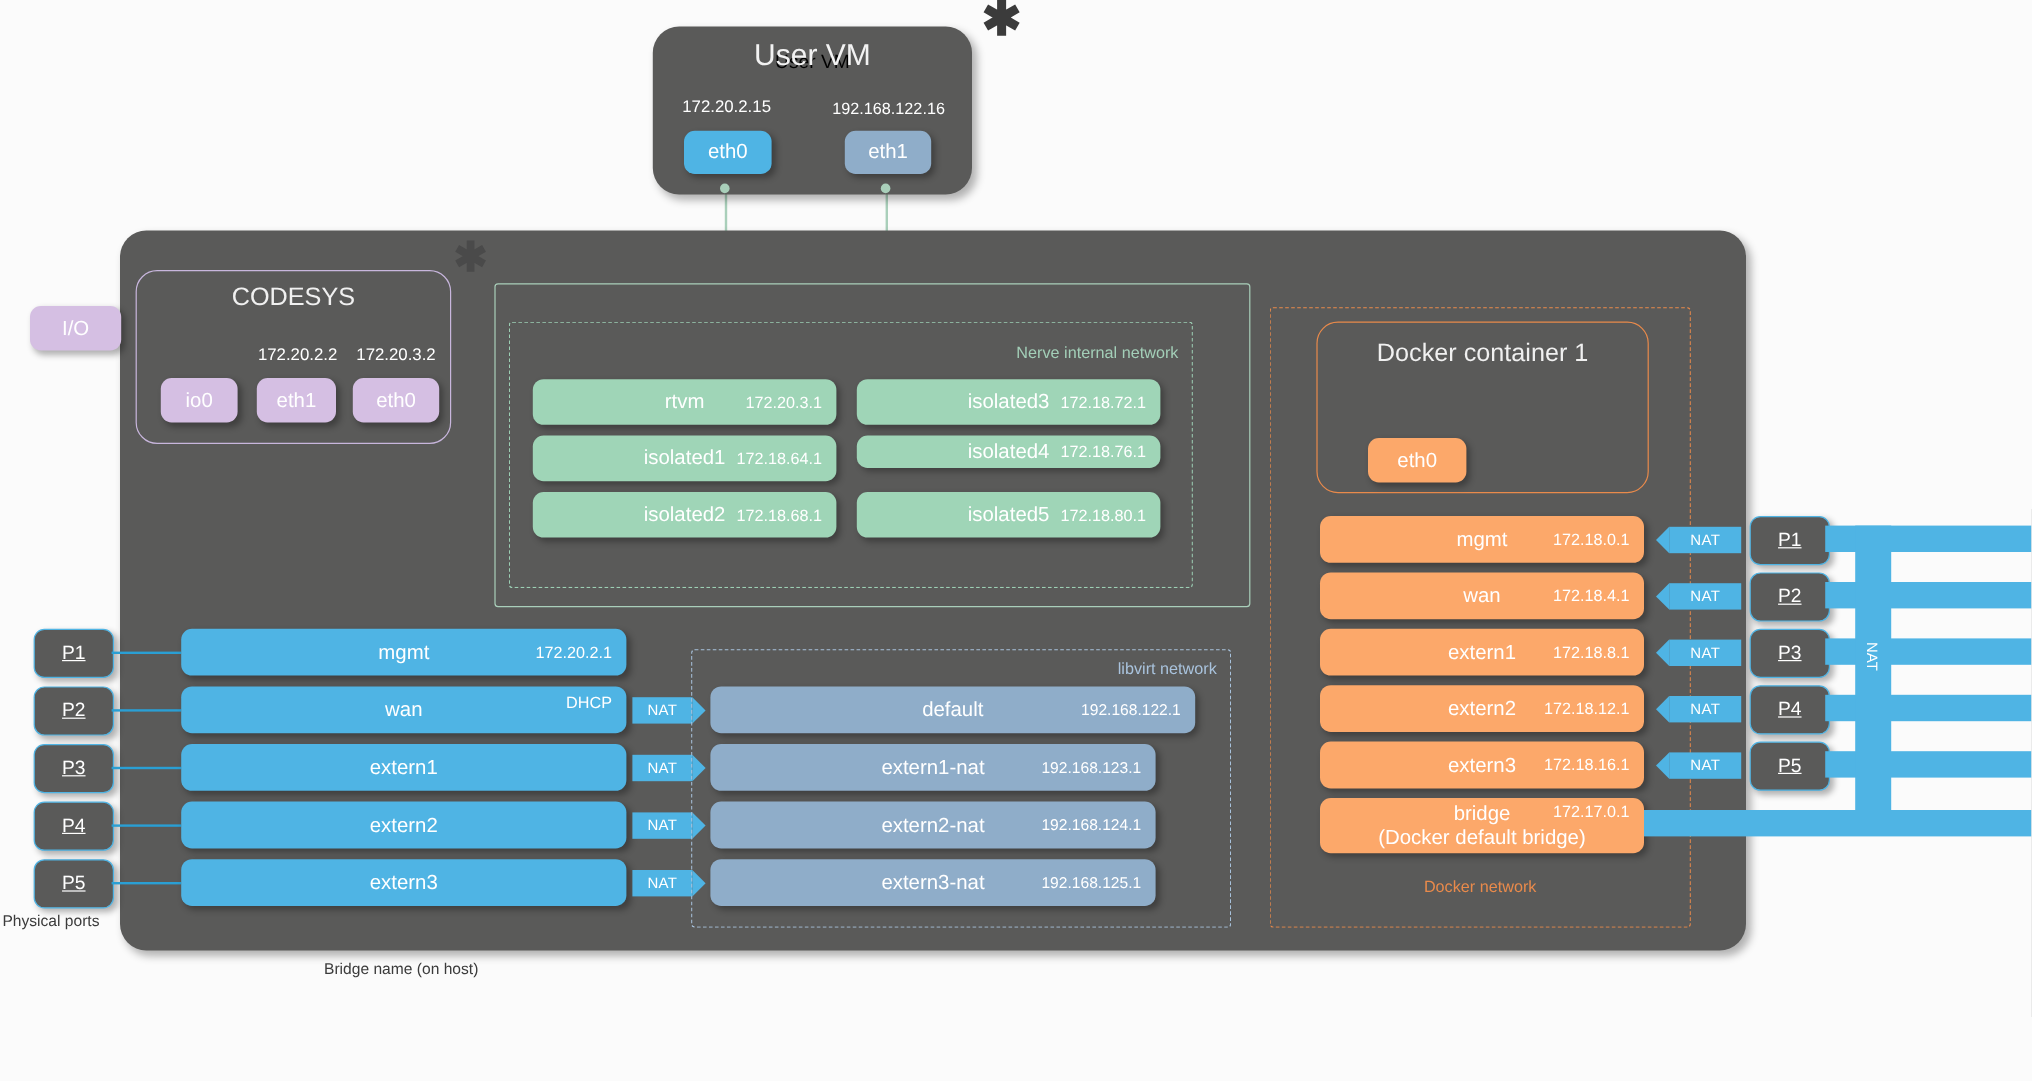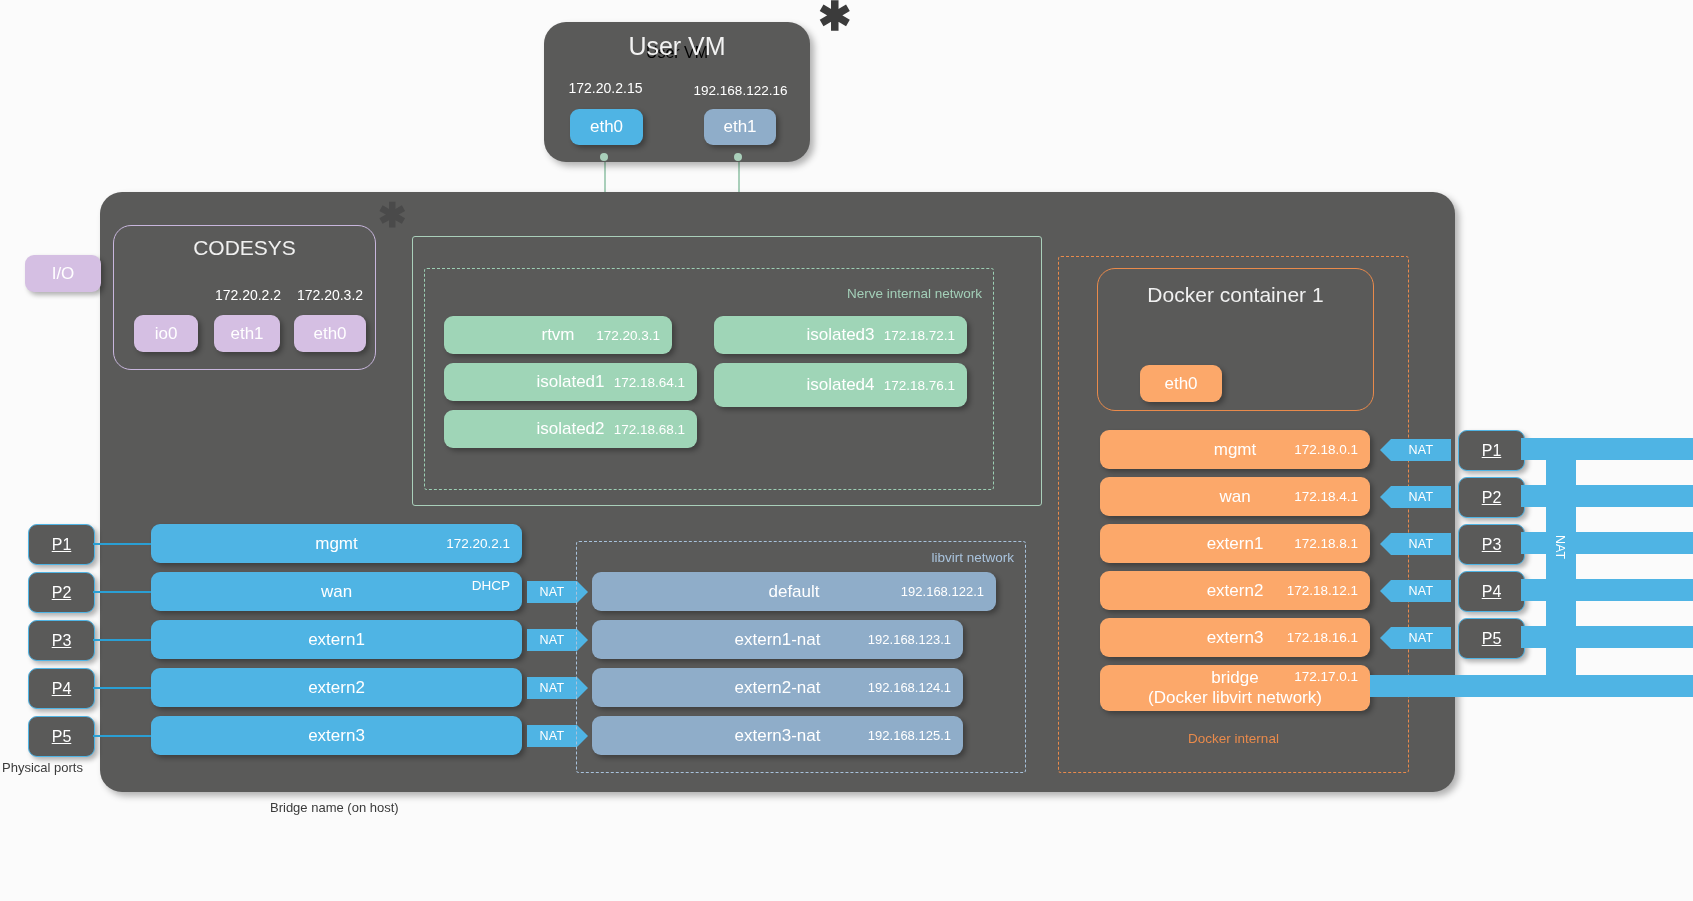--- a/index.html
+++ b/index.html
@@ -118,40 +118,44 @@
   <div class="iface c-purple" style="left:214px;top:315px;width:66px;height:37px;">eth1</div>
   <div class="iface c-purple" style="left:294px;top:315px;width:72px;height:37px;">eth0</div>
 
   <div class="asterisk" style="left:378px;top:198px;font-size:34px;color:#4a4a4a;">✱</div>
 
   <div class="abs" style="left:412px;top:236px;width:630px;height:270px;border:1.4px solid #a9cfba;border-radius:3px;"></div>
 
   <div class="dash-green abs" style="left:424px;top:268px;width:570px;height:222px;border-radius:3px;"></div>
   <div class="abs cap cap-green" style="left:424px;top:286px;width:558px;text-align:right;">Nerve internal network</div>
 
-  <div class="bar c-green" style="left:444px;top:316px;width:228px;height:38px;">
+  <div class="bar c-green" style="left:444px;top:316px;width:253px;height:38px;">
     <span>rtvm</span>
     <span class="ip">172.20.3.1</span>
   </div>
   <div class="bar c-green" style="left:444px;top:363px;width:253px;height:38px;">
     <span>isolated1</span>
     <span class="ip">172.18.64.1</span>
   </div>
   <div class="bar c-green" style="left:444px;top:410px;width:253px;height:38px;">
     <span>isolated2</span>
     <span class="ip">172.18.68.1</span>
   </div>
 
   <div class="bar c-green" style="left:714px;top:316px;width:253px;height:38px;">
     <span>isolated3</span>
     <span class="ip">172.18.72.1</span>
   </div>
-  <div class="bar c-green" style="left:714px;top:363px;width:253px;height:44px;">
+  <div class="bar c-green" style="left:714px;top:363px;width:253px;height:27px;">
     <span>isolated4</span>
     <span class="ip">172.18.76.1</span>
+  </div>
+  <div class="bar c-green" style="left:714px;top:410px;width:253px;height:38px;">
+    <span>isolated5</span>
+    <span class="ip">172.18.80.1</span>
   </div>
 
   <div class="port" style="left:28px;top:524px;width:65px;height:39px;">P1</div>
   <div class="port" style="left:28px;top:572px;width:65px;height:39px;">P2</div>
   <div class="port" style="left:28px;top:620px;width:65px;height:39px;">P3</div>
   <div class="port" style="left:28px;top:668px;width:65px;height:39px;">P4</div>
   <div class="port" style="left:28px;top:716px;width:65px;height:39px;">P5</div>
   <div class="small-cap" style="left:2px;top:760px;">Physical ports</div>
 
   <div class="ln abs" style="left:93px;top:543px;width:58px;height:2px;"></div>
@@ -197,21 +201,21 @@
   <div class="bar c-bluegray" style="left:592px;top:668px;width:371px;height:39px;">
     <span>extern2-nat</span>
     <span class="ipwide">192.168.124.1</span>
   </div>
   <div class="bar c-bluegray" style="left:592px;top:716px;width:371px;height:39px;">
     <span>extern3-nat</span>
     <span class="ipwide">192.168.125.1</span>
   </div>
 
   <div class="dash-orange abs" style="left:1058px;top:256px;width:351px;height:517px;border-radius:3px;"></div>
-  <div class="abs cap cap-orange" style="left:1058px;top:731px;width:351px;text-align:center;">Docker internal</div>
+  <div class="abs cap cap-orange" style="left:1058px;top:731px;width:351px;text-align:center;">Docker network</div>
 
   <div class="group-orange abs" style="left:1097px;top:268px;width:277px;height:143px;"></div>
   <div class="abs" style="left:1097px;top:283px;width:277px;text-align:center;color:#f0f0f0;font-size:21px;">Docker container 1</div>
   <div class="iface c-orange" style="left:1140px;top:365px;width:82px;height:37px;">eth0</div>
 
   <div class="bar c-orange" style="left:1100px;top:430px;width:270px;height:39px;">
     <span>mgmt</span>
     <span class="ip">172.18.0.1</span>
   </div>
   <div class="bar c-orange" style="left:1100px;top:477px;width:270px;height:39px;">
@@ -225,21 +229,21 @@
   <div class="bar c-orange" style="left:1100px;top:571px;width:270px;height:39px;">
     <span>extern2</span>
     <span class="ip">172.18.12.1</span>
   </div>
   <div class="bar c-orange" style="left:1100px;top:618px;width:270px;height:39px;">
     <span>extern3</span>
     <span class="ip">172.18.16.1</span>
   </div>
   <div class="bar c-orange" style="left:1100px;top:665px;width:270px;height:46px;flex-direction:column;line-height:1.15;">
     <span>bridge</span>
-    <span>(Docker libvirt network)</span>
+    <span>(Docker default bridge)</span>
     <span class="ip" style="top:4px;">172.17.0.1</span>
   </div>
 
   <div class="nat left" style="left:1391px;top:439px;width:60px;">NAT</div>
   <div class="nat left" style="left:1391px;top:486px;width:60px;">NAT</div>
   <div class="nat left" style="left:1391px;top:533px;width:60px;">NAT</div>
   <div class="nat left" style="left:1391px;top:580px;width:60px;">NAT</div>
   <div class="nat left" style="left:1391px;top:627px;width:60px;">NAT</div>
 
   <div class="port" style="left:1458px;top:430px;width:65px;height:39px;">P1</div>

